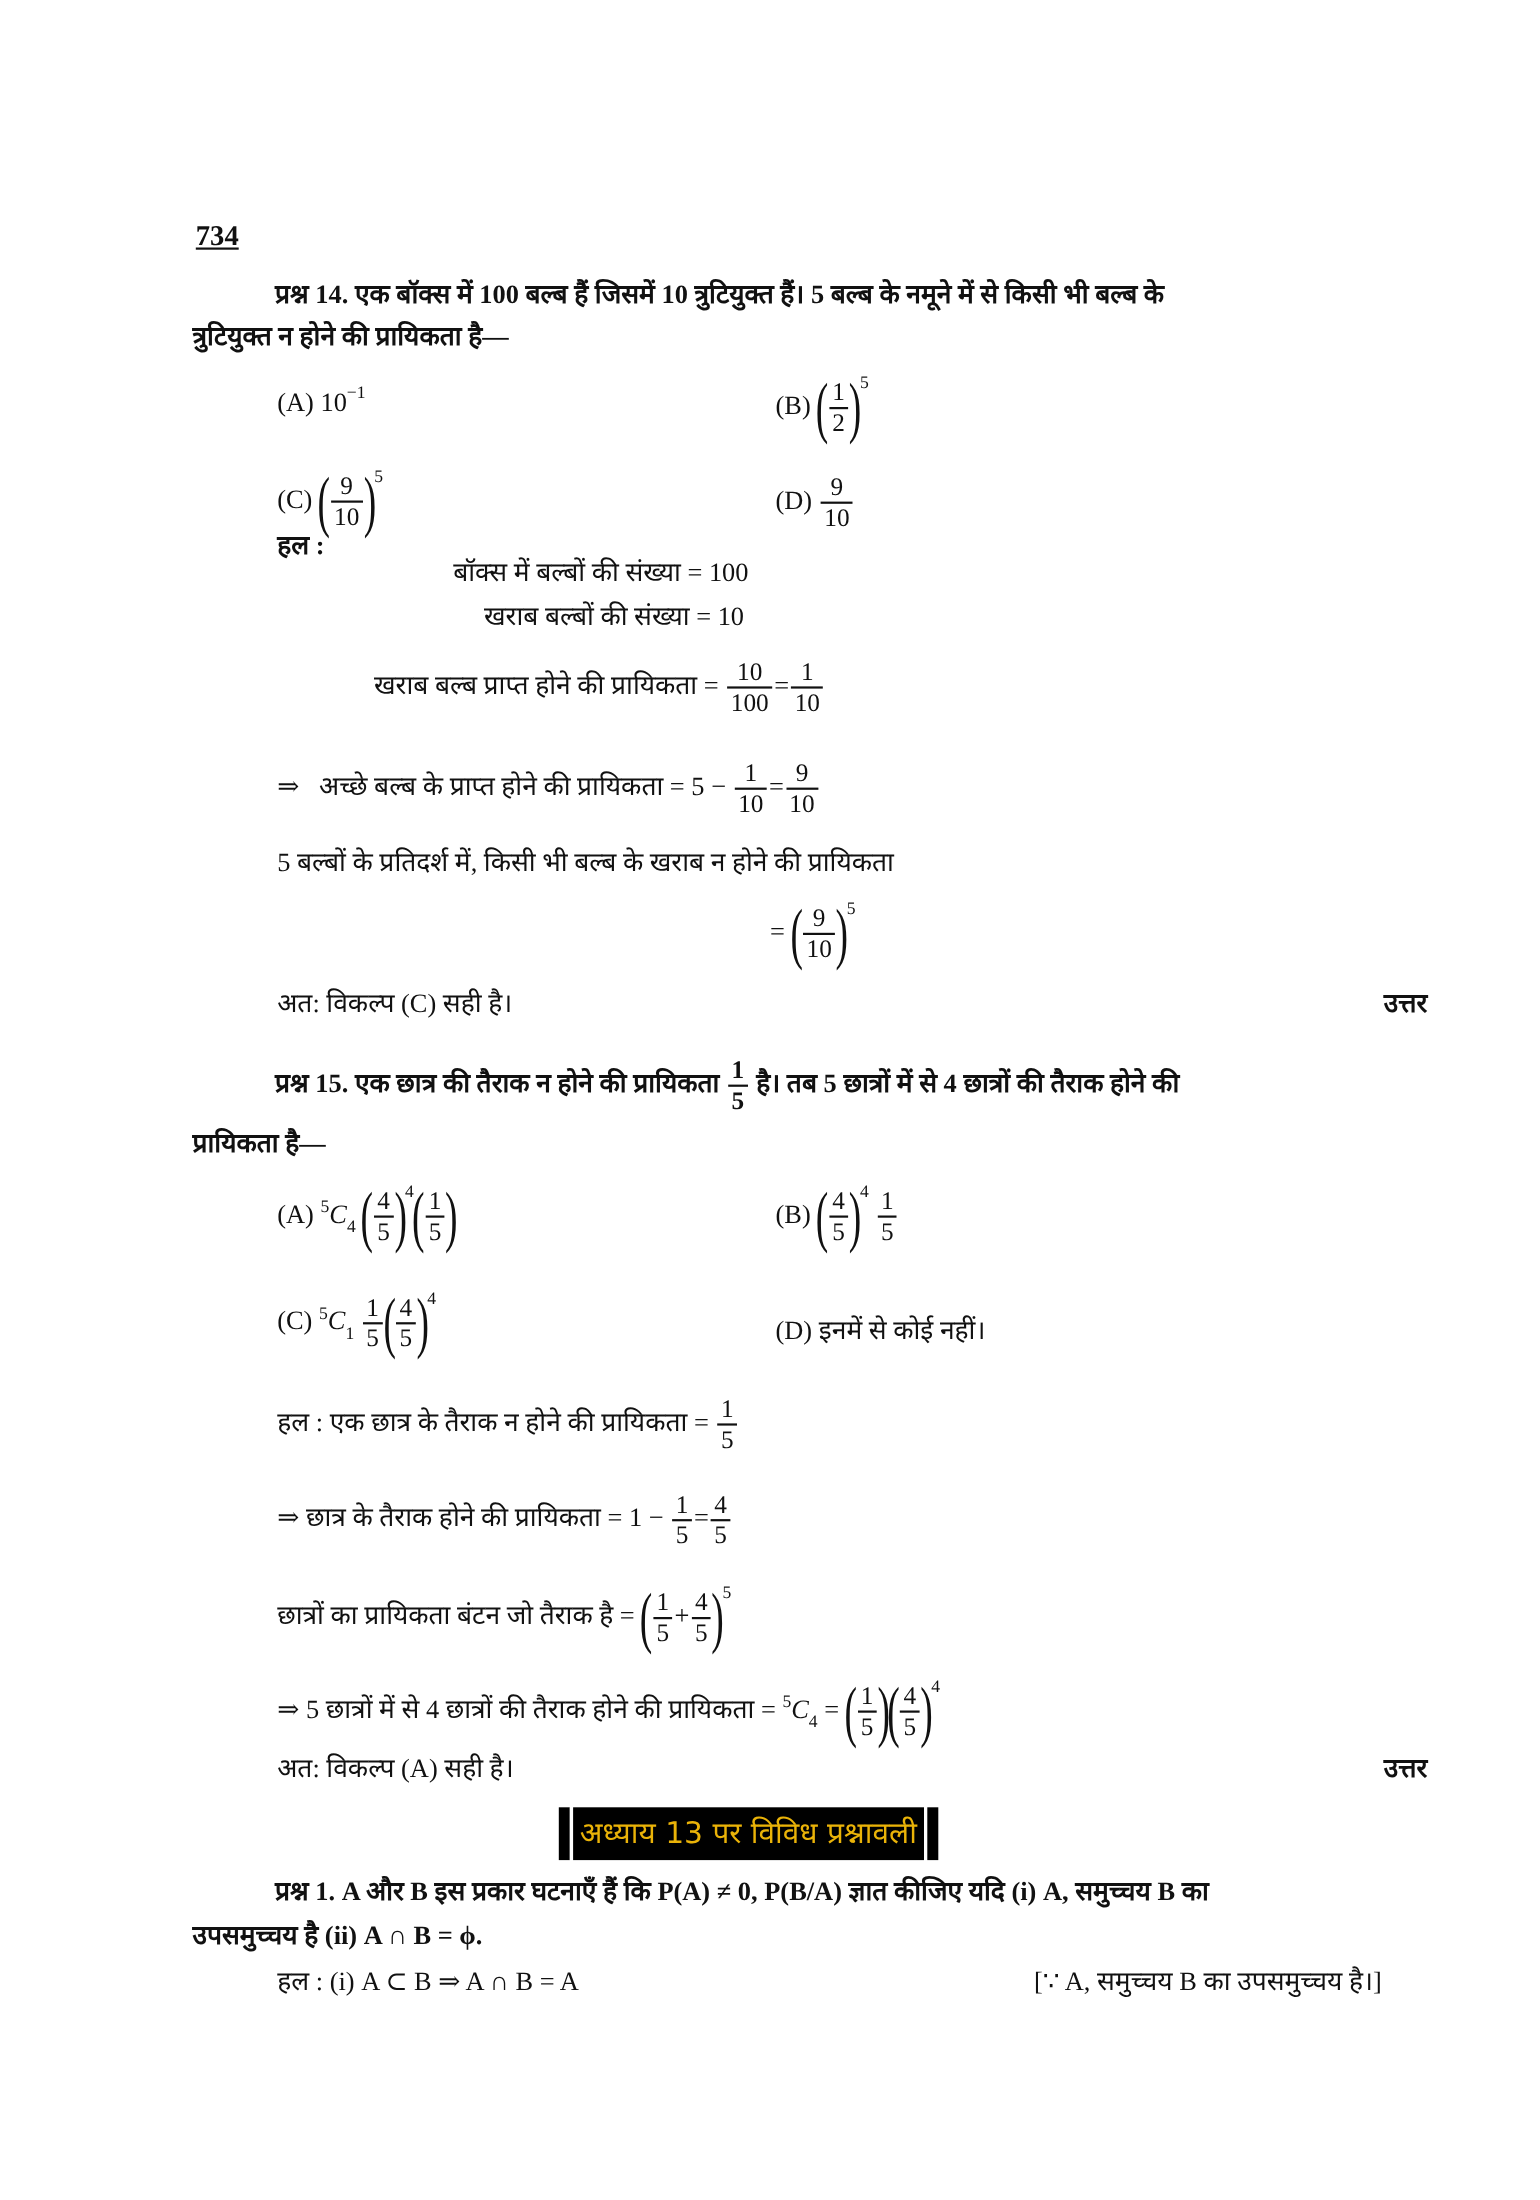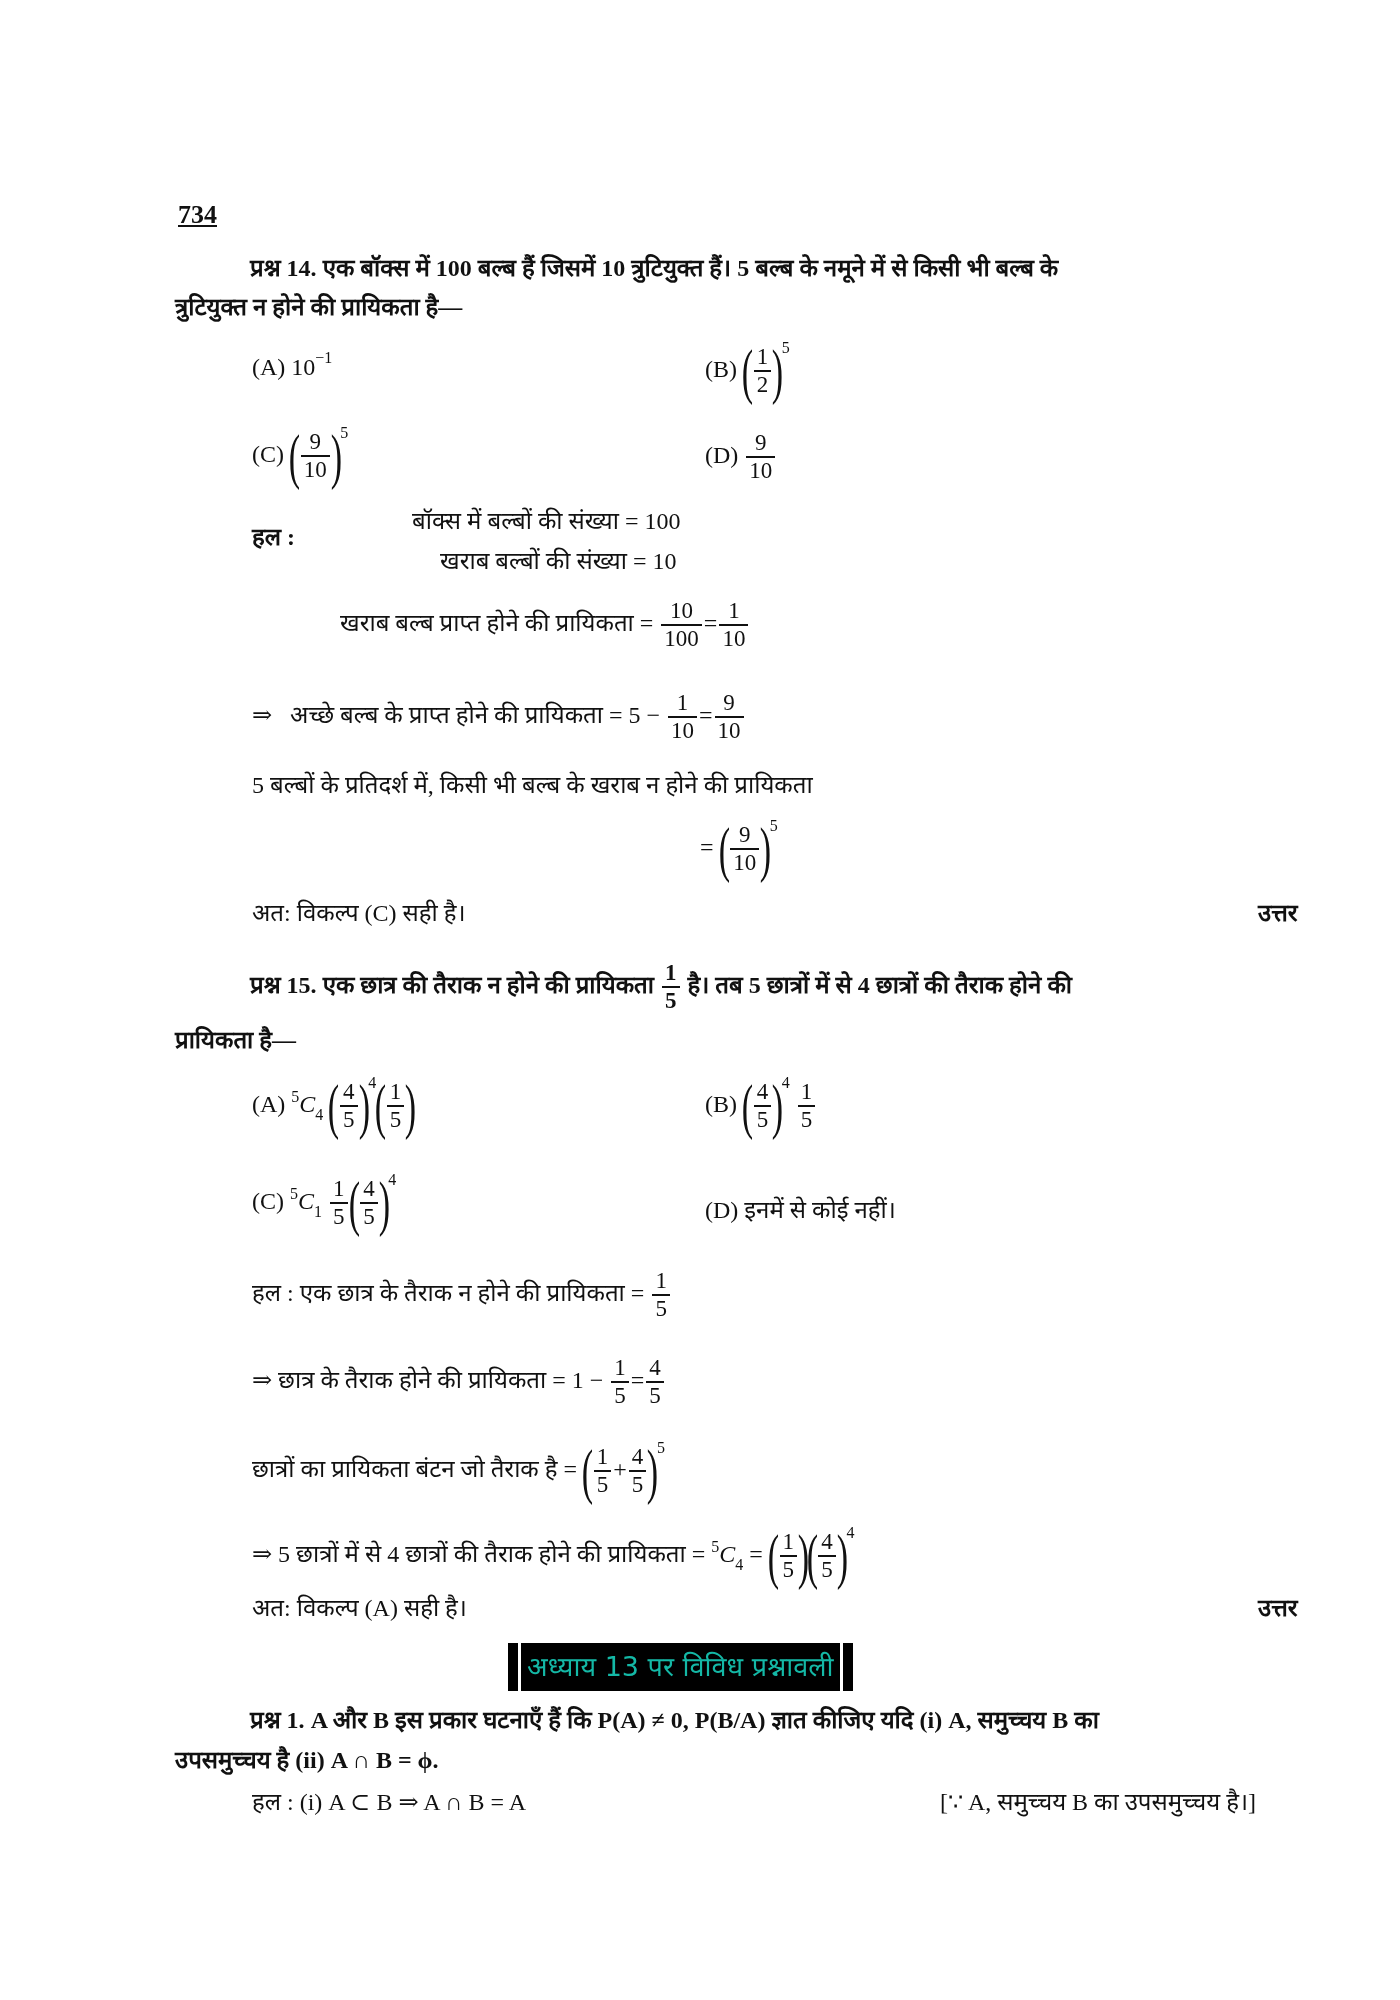--- a/index.html
+++ b/index.html
@@ -15,21 +15,21 @@
           font-size: 23px; line-height: 26px; margin: 0 2px; }
   .frac .num { padding: 0 3px; }
   .frac .den { border-top: 2px solid #111; padding: 0 3px; }
   .paren { display: inline-block; vertical-align: middle; font-size: 62px; line-height: 62px;
            font-weight: normal; transform: scaleX(0.55); margin: 0 -6px; }
   .sup { font-size: 16px; position: relative; top: -12px; }
   .sub { font-size: 16px; position: relative; top: 8px; }
   .heading { position: absolute; left: 508px; top: 1643px; height: 48px; display: flex; align-items: stretch; }
   .heading .bar { width: 10px; background: #000; }
   .heading .gap { width: 3px; background: #fff; }
-  .heading .box { background: #000; color: #14b8a6; font-family: "DejaVu Sans", sans-serif;
+  .heading .box { background: #000; color: #eab308; font-family: "DejaVu Sans", sans-serif;
                   font-size: 27px; line-height: 48px; padding: 0 6px; }
 </style>
 </head>
 <body>
 
 <div class="abs pagenum" style="left:178px; top:200px;text-decoration:underline;">734</div>
 
 <div class="abs txt bold" style="left:250px; top:253px;">
   <span>प्रश्न 14.</span>
   <span>एक बॉक्स में 100 बल्ब हैं जिसमें 10 त्रुटियुक्त हैं। 5 बल्ब के नमूने में से किसी भी बल्ब के</span>
@@ -55,21 +55,21 @@
     </span><span class="paren">)</span><span class="sup" style="top:-24px;">5</span>
 </div>
 <div class="abs txt" style="left:705px; top:430px;">
   <span>(D)</span>
   <span class="frac">
       <span class="num">9</span>
       <span class="den">10</span>
     </span>
 </div>
 
-<div class="abs txt bold" style="left:252px; top:522px;font-family:Liberation Serif, serif;">हल :</div>
+<div class="abs txt bold" style="left:252px; top:482px;font-family:Liberation Serif, serif;">हल :</div>
 <div class="abs txt" style="left:412px; top:506px;">
   <span>बॉक्स में बल्बों की संख्या</span> <span>= 100</span>
 </div>
 <div class="abs txt" style="left:440px; top:546px;">
   <span>खराब बल्बों की संख्या</span> <span>= 10</span>
 </div>
 <div class="abs txt" style="left:340px; top:598px;">
   <span>खराब बल्ब प्राप्त होने की प्रायिकता =</span>
   <span class="frac">
       <span class="num">10</span>

